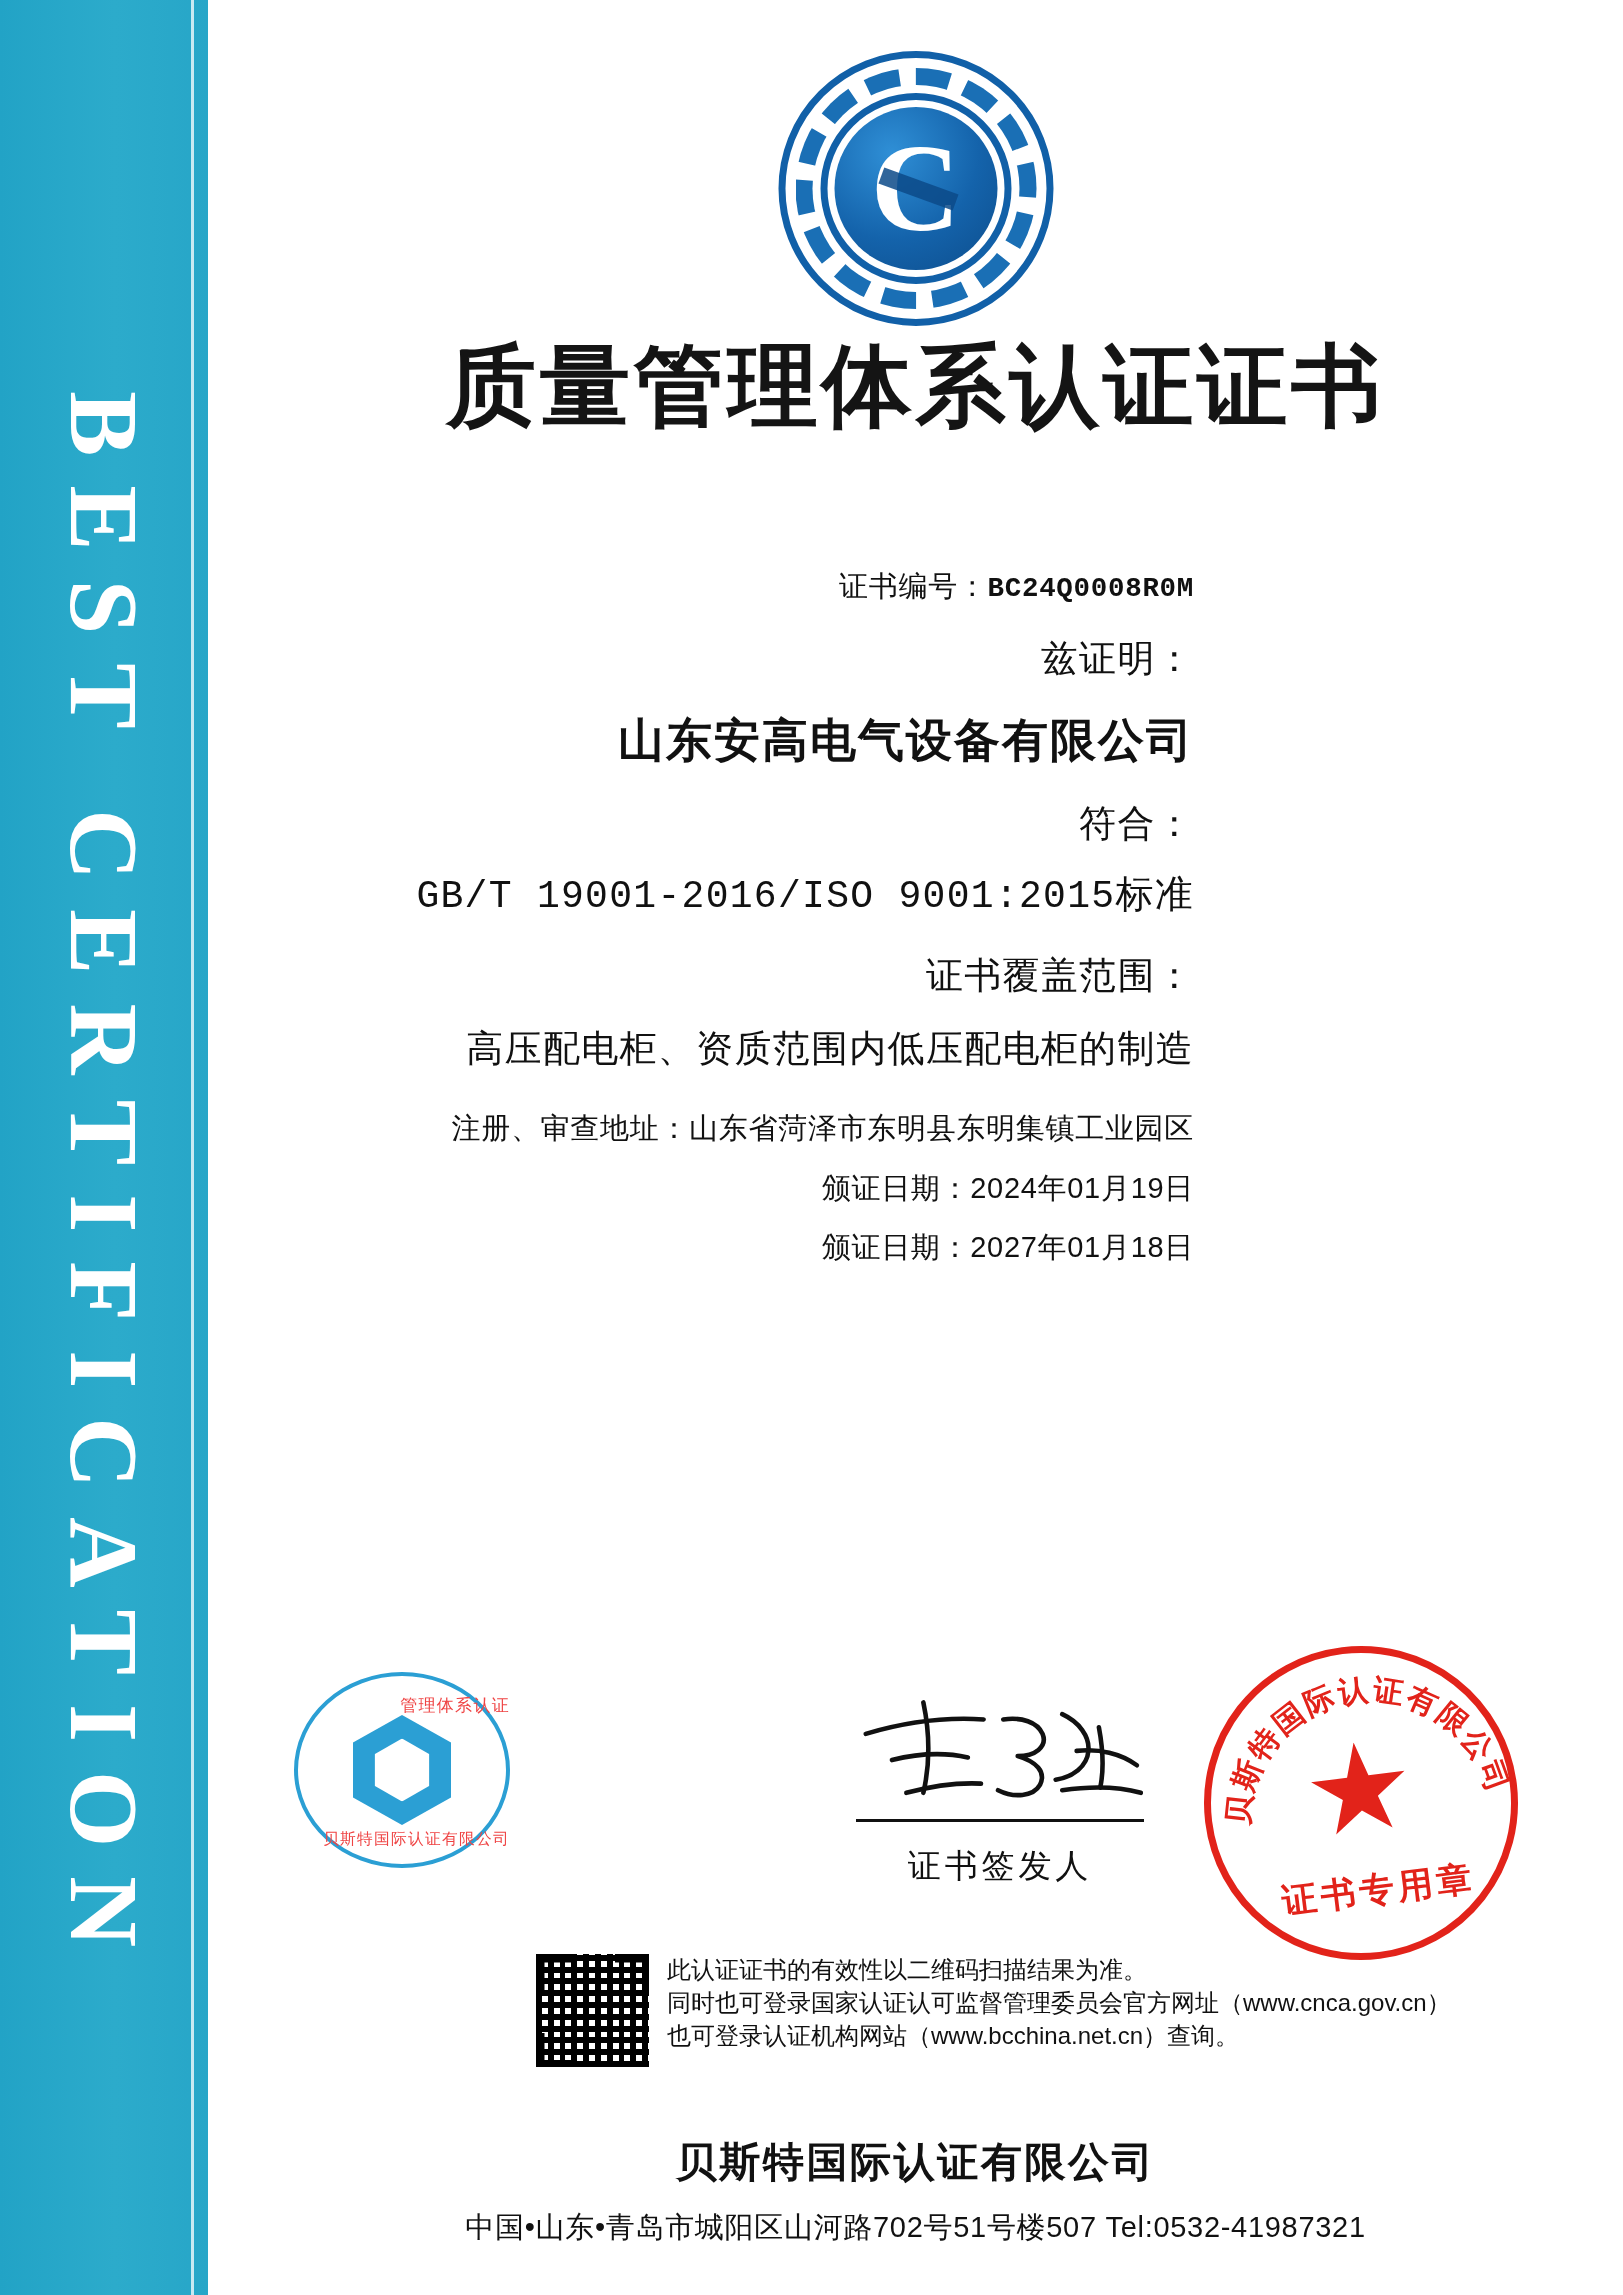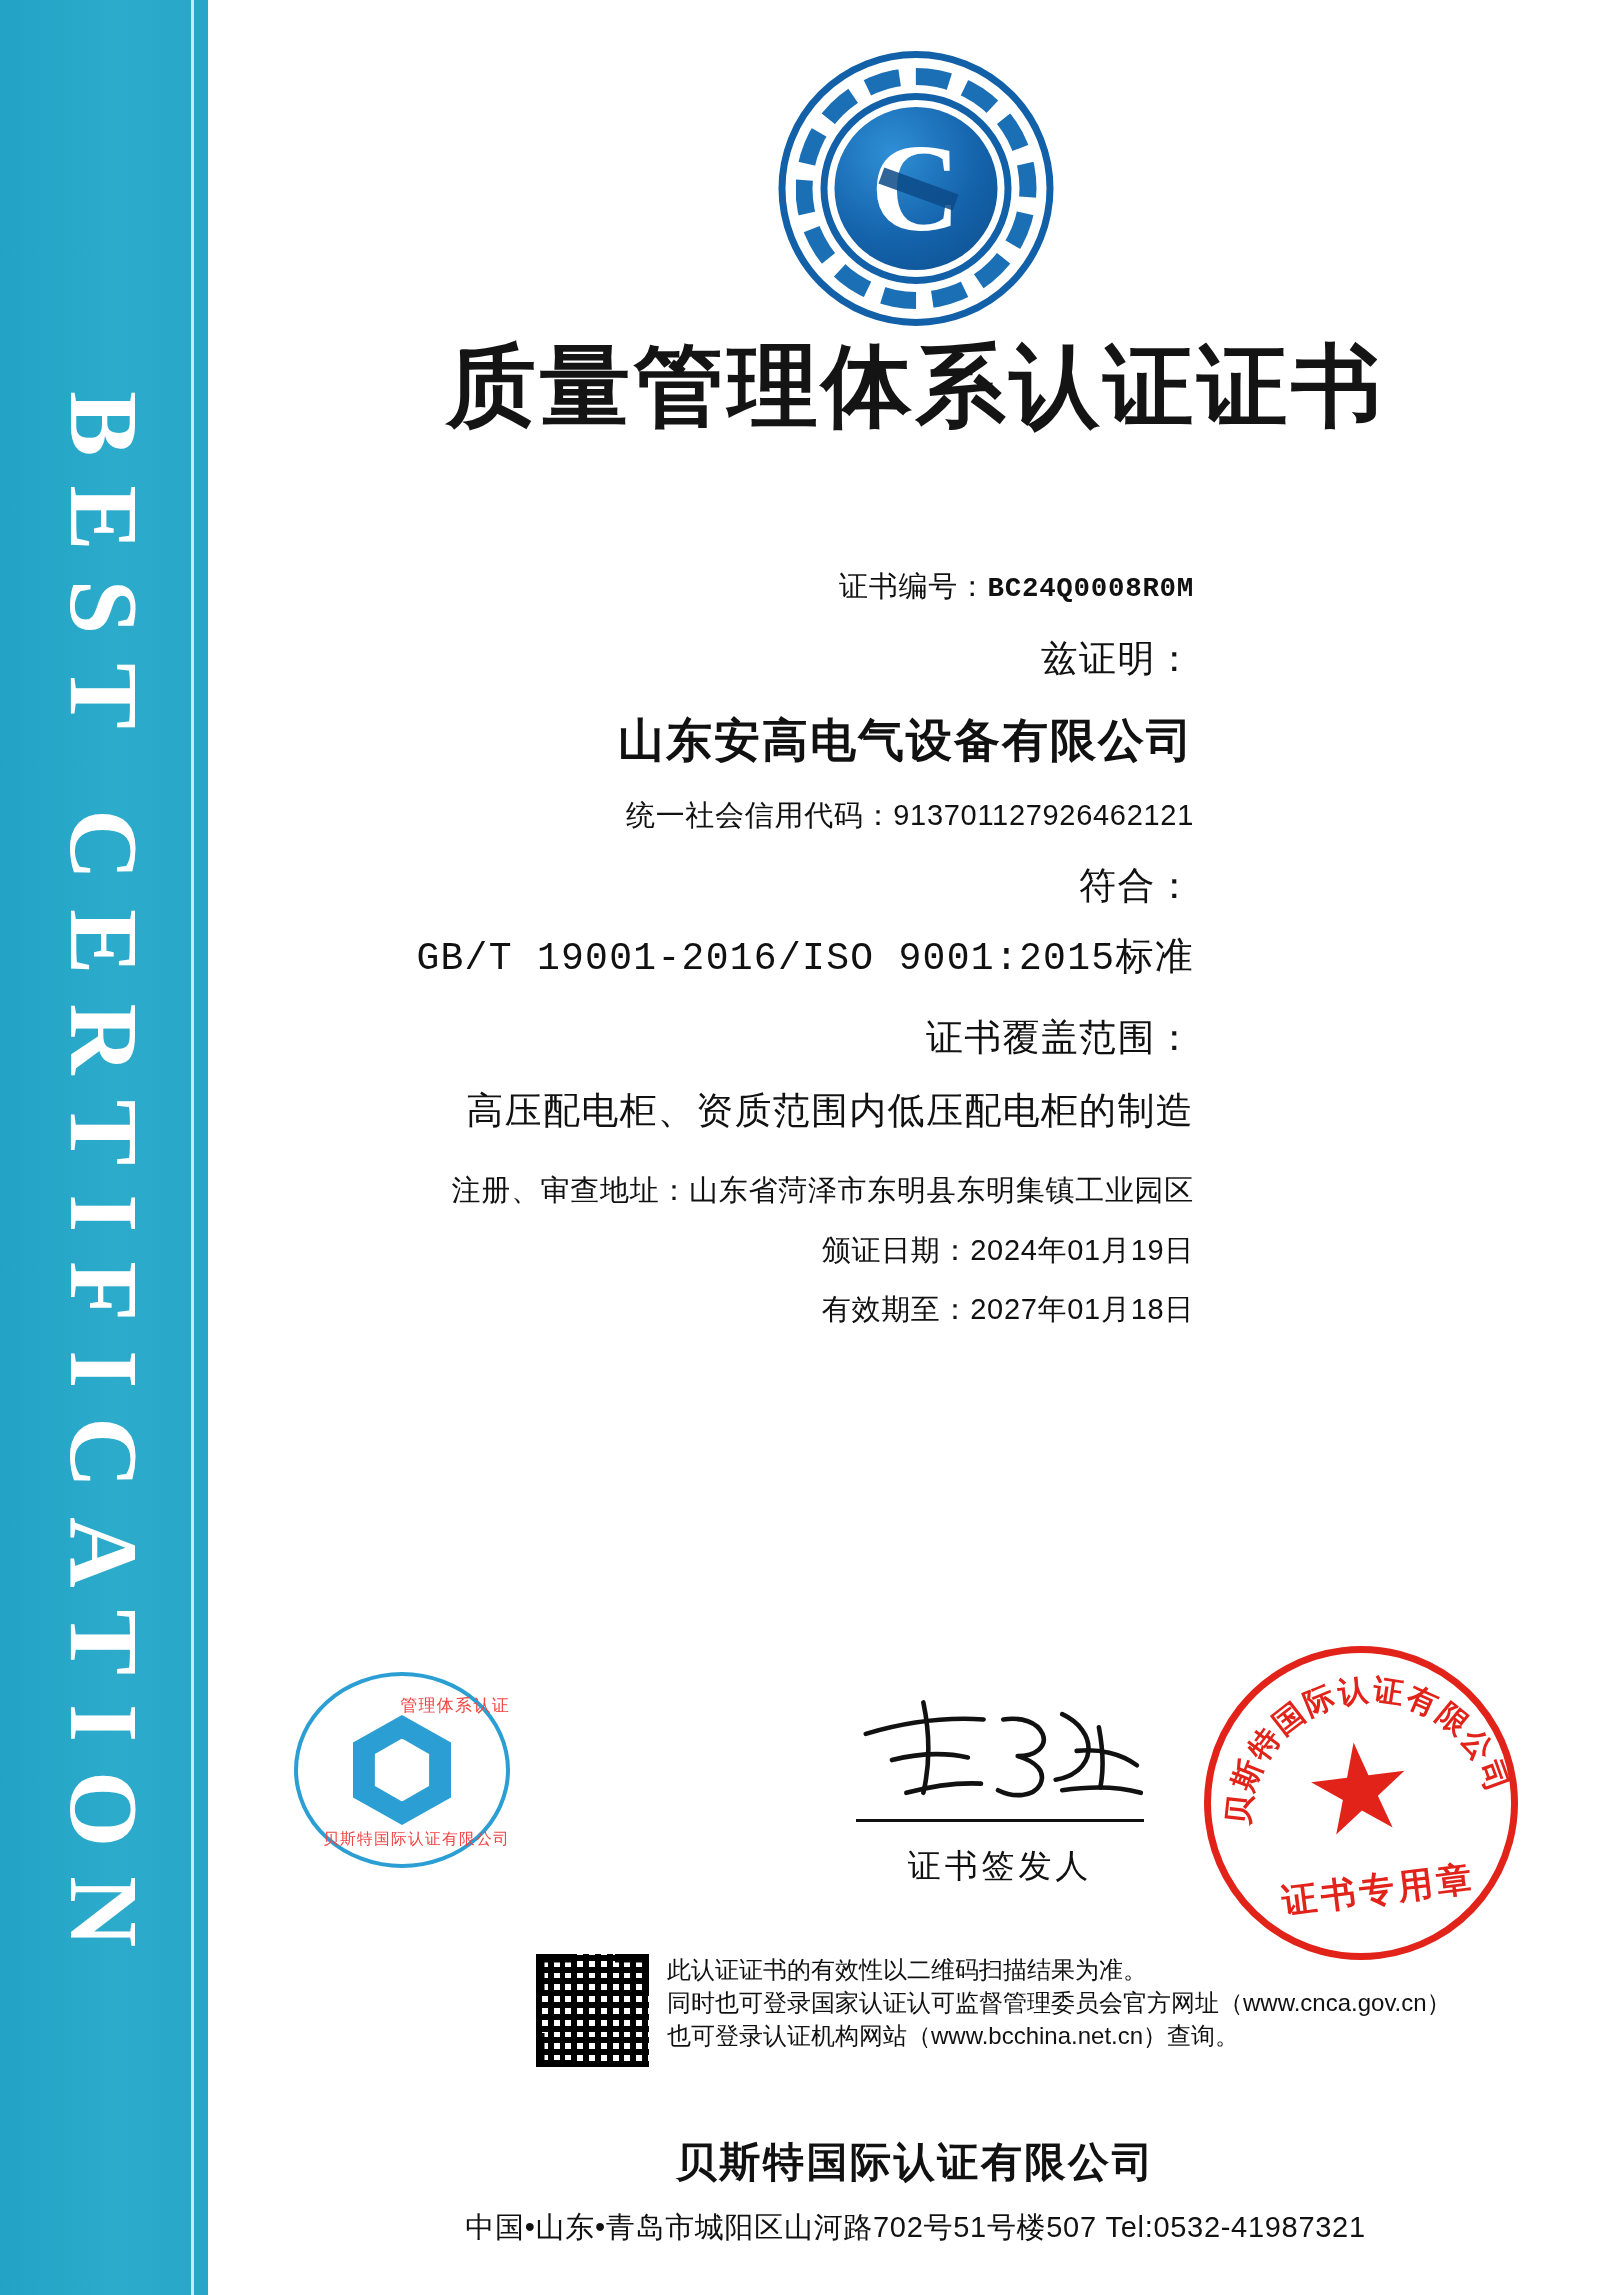--- a/index.html
+++ b/index.html
@@ -324,28 +324,27 @@
   </div>
 
   <div id="main-title">质量管理体系认证证书</div>
 
   <div id="fields">
     <p class="fld fld-certno">
       <span>证书编号：</span><span class="val">BC24Q0008R0M</span>
     </p>
     <p class="fld fld-label-lg">兹证明：</p>
     <p class="fld fld-company">山东安高电气设备有限公司</p>
-    <p class="fld fld-credit">统一社会信用代码：913701127926462121</p>
     <p class="fld fld-label-lg">符合：</p>
     <p class="fld fld-standard">GB/T 19001-2016/ISO 9001:2015标准</p>
     <p class="fld fld-label-lg">证书覆盖范围：</p>
     <p class="fld fld-scope">高压配电柜、资质范围内低压配电柜的制造</p>
     <p class="fld fld-addr">注册、审查地址：山东省菏泽市东明县东明集镇工业园区</p>
     <p class="fld fld-date">颁证日期：2024年01月19日</p>
-    <p class="fld fld-date">有效期至：2027年01月18日</p>
+    <p class="fld fld-date">颁证日期：2027年01月18日</p>
   </div>
 
   <div id="seal-row">
 
     <div id="accred-mark">
       <div class="am-ring"></div>
       <div class="am-top-text">管理体系认证</div>
       <div class="am-hex"></div>
       <div class="am-hex-in"></div>
       <div class="am-bot-text">贝斯特国际认证有限公司</div>

